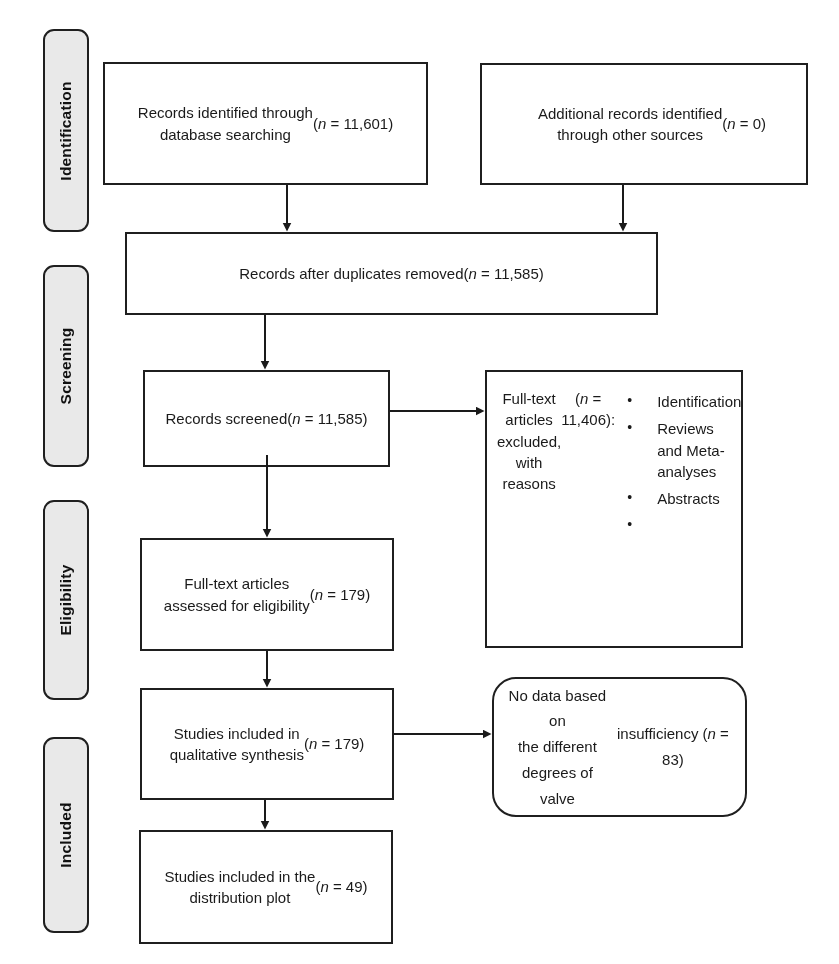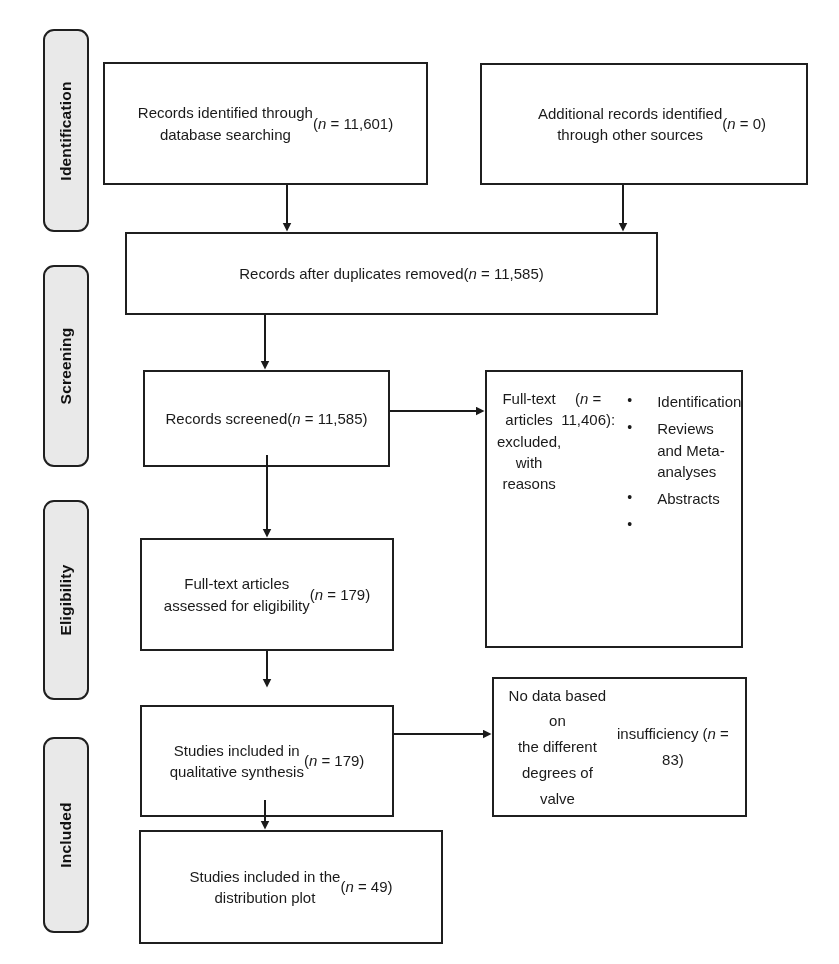--- a/index.html
+++ b/index.html
@@ -132,34 +132,34 @@
         </div>
     </div>
   </div>
 
   <div class="fbox" style="left:140px;top:538px;width:254px;height:113px;">
     <div class="btext">Full-text articles
 assessed for eligibility</div>
     <div class="nline"><span>(</span><i>n</i><span> = 179)</span></div>
   </div>
 
-  <div class="fbox" style="left:140px;top:688px;width:254px;height:112px;margin-top:17px;">
+  <div class="fbox" style="left:140px;top:688px;width:254px;height:112px;">
     <div class="btext">Studies included in
 qualitative synthesis</div>
     <div class="nline"><span>(</span><i>n</i><span> = 179)</span></div>
   </div>
 
-  <div class="fbox loose" style="left:492px;top:677px;width:255px;height:140px;">
+  <div class="fbox loose" style="left:492px;top:677px;width:255px;height:140px;border-radius:24px;">
     <div class="btext">No data based on
 the different
 degrees of valve</div>
     <div class="nline"><span>insufficiency (</span><i>n</i><span> = 83)</span></div>
   </div>
 
-  <div class="fbox" style="left:139px;top:830px;width:304px;height:114px;">
+  <div class="fbox" style="left:139px;top:830px;width:254px;height:114px;">
     <div class="btext">Studies included in the
 distribution plot</div>
     <div class="nline"><span>(</span><i>n</i><span> = 49)</span></div>
   </div>
 
   <svg class="arrows" width="839" height="964" viewBox="0 0 839 964">
     <defs>
       <marker id="ah" markerWidth="9" markerHeight="10" refX="0.5" refY="4.5" orient="auto" markerUnits="userSpaceOnUse">
         <path d="M0,0 L9,4.5 L0,9 Z" fill="#1a1a1a"></path>
       </marker>

